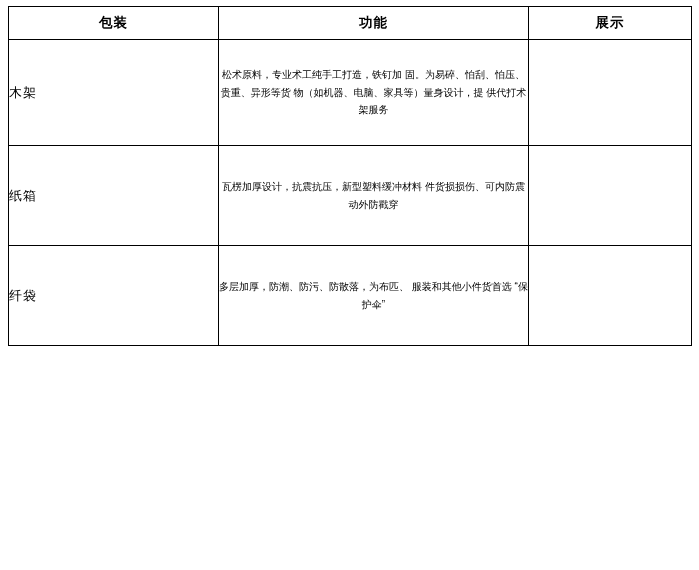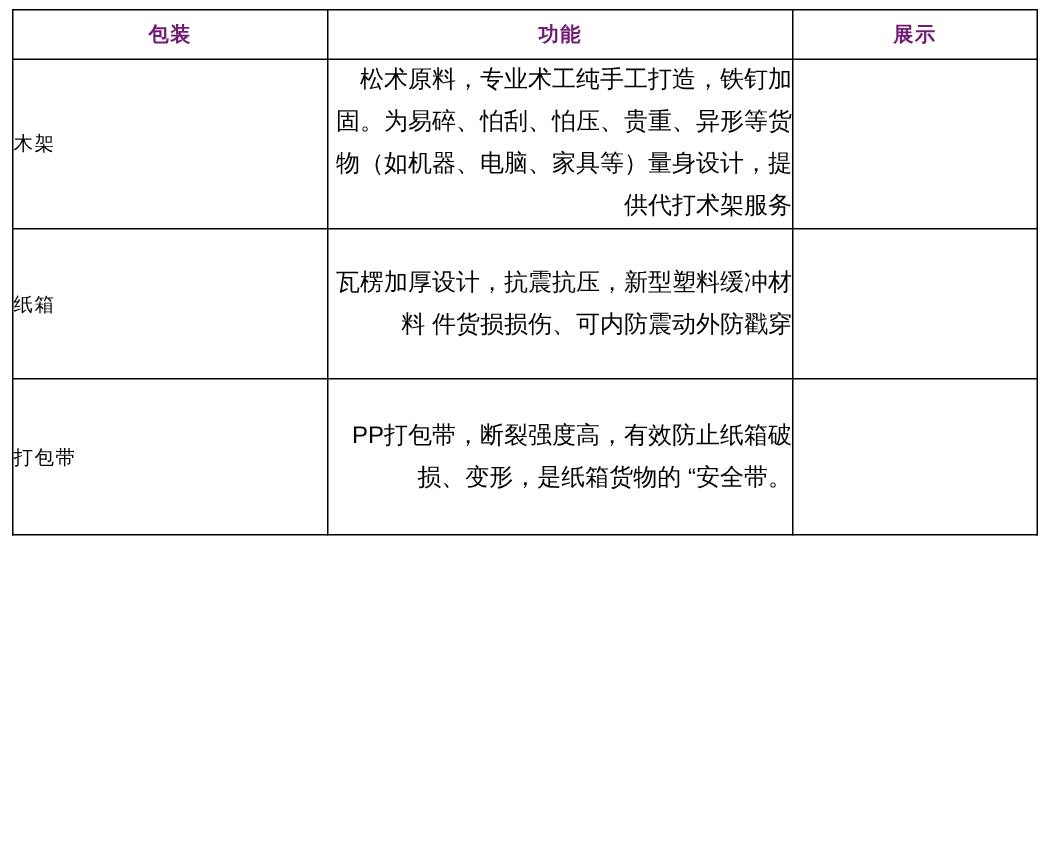--- a/index.html
+++ b/index.html
@@ -35,33 +35,33 @@
   col.c-pkg { width: 210px; }
   col.c-fn  { width: 310px; }
   col.c-img { width: 163px; }
 
   .hdr-cell {
     height: 32px;
     text-align: center;
     font-size: 13.5px;
     font-weight: bold;
     letter-spacing: 1px;
-    color: #701a75;
+    color: #000000;
   }
   .pkg-cell {
     text-align: left;
     font-size: 13px;
     letter-spacing: 1px;
     padding: 4px 6px;
   }
   .fn-cell {
-    font-size: 16px;
+    font-size: 10px;
     line-height: 1.75;
     padding: 8px 10px 8px 9px;
-    text-align: right;
+    text-align: center;
     word-break: break-all;
   }
   .img-cell {
     padding: 0;
     text-align: center;
     vertical-align: middle;
   }
   .photo {
     width: 161px;
     height: 100%;
@@ -186,37 +186,27 @@
             
             
             
             
             
             
           </div>
         </td>
       </tr>
 
-
-      <tr class="row-4">
-        <td class="pkg-cell">打包带</td>
-        <td class="fn-cell">PP打包带，断裂强度高，有效防止纸箱破 损、变形，是纸箱货物的 “安全带。</td>
+      <tr class="row-3">
+        <td class="pkg-cell">纤袋</td>
+        <td class="fn-cell">多层加厚，防潮、防污、防散落，为布匹、 服装和其他小件货首选 “保护伞”</td>
         <td class="img-cell">
-          <div class="photo ph-strap">
-            <div class="roll roll-red" style="left:10%;top:6%;width:38%;height:48%">
-                <div class="hole"></div>
-              </div>
-            <div class="roll roll-green" style="left:54%;top:8%;width:38%;height:48%">
-                <div class="hole"></div>
-              </div>
-            <div class="roll roll-cyan" style="left:8%;top:48%;width:40%;height:46%">
-                <div class="hole"></div>
-              </div>
-            <div class="roll roll-yellow" style="left:52%;top:50%;width:40%;height:46%">
-                <div class="hole"></div>
-              </div>
+          <div class="photo ph-bags">
+
+            <div class="pallet"></div>
           </div>
         </td>
       </tr>
+
 
     </tbody>
   </table>
 </div>
 
 </body></html>

